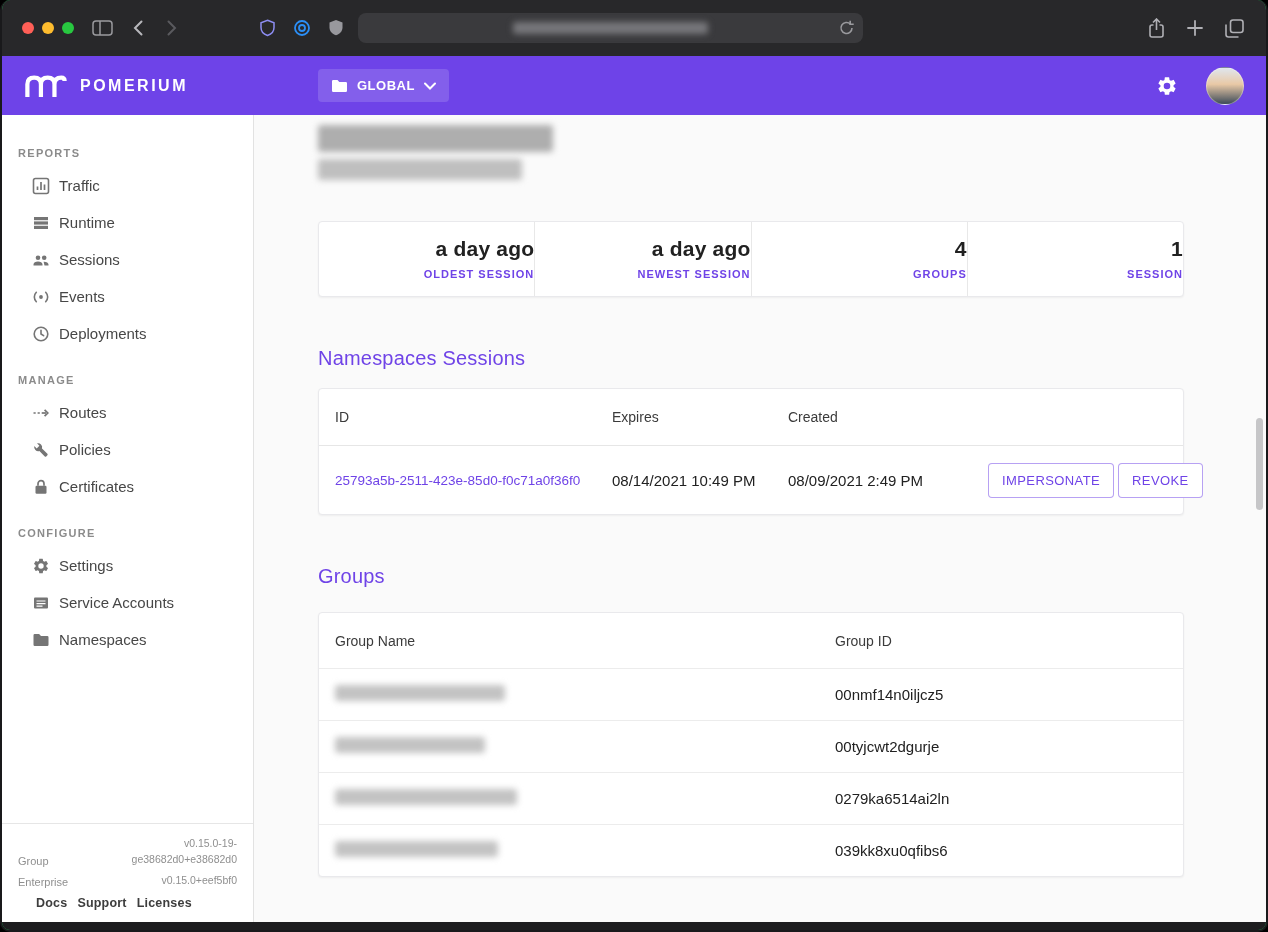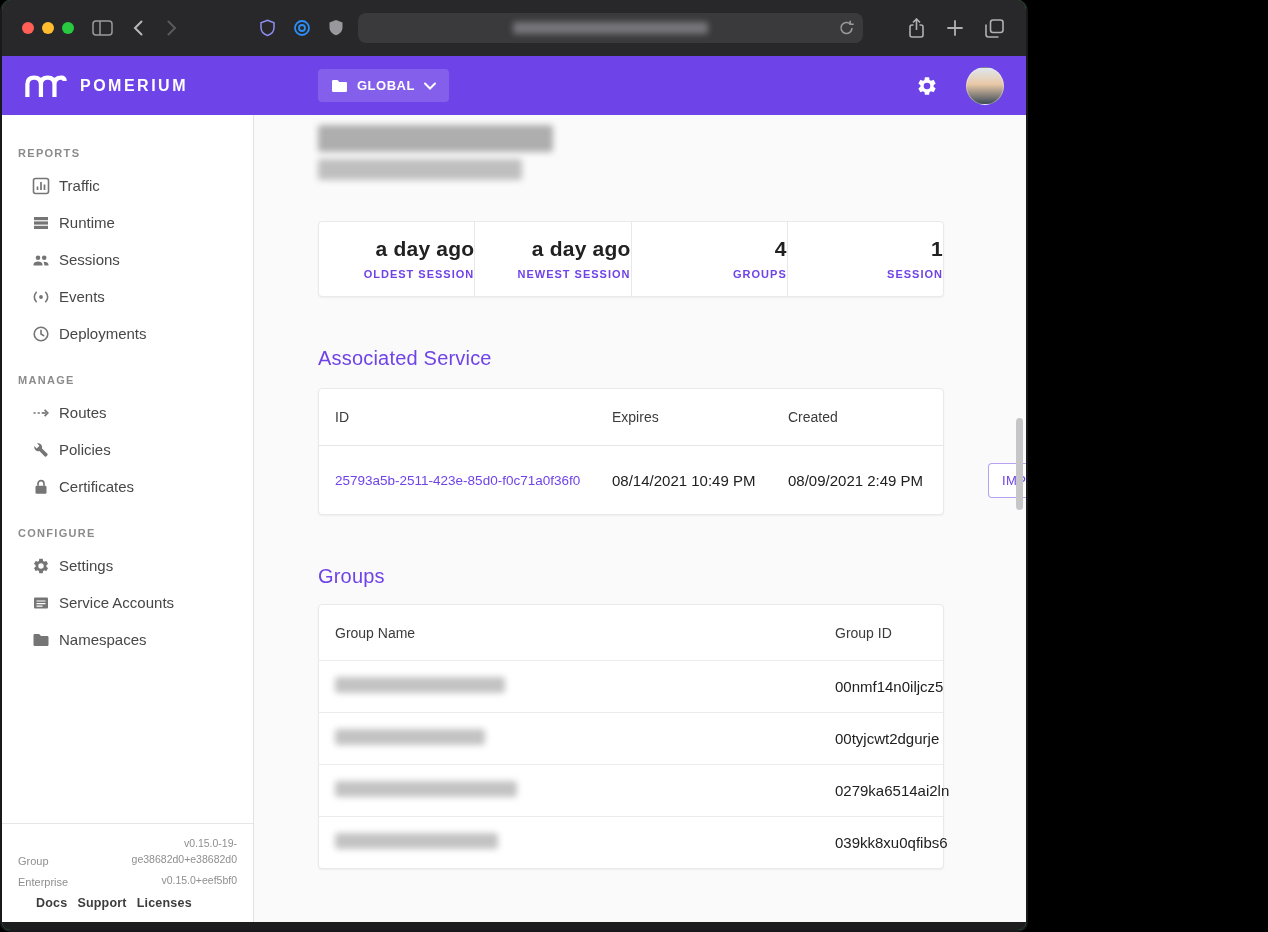--- a/index.html
+++ b/index.html
@@ -1,17 +1,17 @@
 <!DOCTYPE html>
 <html><head>
 <meta charset="utf-8">
 <style>
   * { margin:0; padding:0; box-sizing:border-box; }
   html,body { width:1268px; height:932px; background:#000; font-family:"Liberation Sans","DejaVu Sans",sans-serif; }
-  .window { width:1028px; height:932px; border-radius:10px; overflow:hidden; background:#22c55e; display:flex; flex-direction:column; border:2px solid #19191b; border-top:none; }
+  .window { width:1268px; height:932px; border-radius:10px; overflow:hidden; background:#22c55e; display:flex; flex-direction:column; border:2px solid #19191b; border-top:none; }
 
   
   .chrome { height:56px; flex:0 0 56px; background:#28282a; display:flex; align-items:center; }
   .lights { display:flex; gap:8px; padding-left:20px; }
   .light { width:12px; height:12px; border-radius:50%; }
   .light.red{ background:#ff5f57; } .light.yellow{ background:#febc2e; } .light.green{ background:#28c840; }
   .chrome-btn { display:flex; align-items:center; justify-content:center; background:none; border:none; cursor:default; }
   .addr { margin-left:14px; flex:0 0 505px; height:30px; border-radius:8px; background:#3a3a3d; display:flex; align-items:center; justify-content:center; position:relative; }
   .addr-blur { width:195px; height:12px; background:#77777b; border-radius:2px; filter:blur(3px); }
   .addr-reload { position:absolute; right:9px; top:7px; }
@@ -58,21 +58,21 @@
   .sessions-card { margin-top:18px; }
   .srow { display:grid; grid-template-columns:277px 176px 200px 1fr; align-items:center; padding:0 16px; }
   .srow.head { height:57px; border-bottom:1px solid #e6e6e6; }
   .srow.body { height:68px; }
   .th { font-size:14px; color:#3b3b3b; }
   .td { font-size:15px; color:#212121; }
   .td.id-link { font-size:13.5px; color:#6f43e7; cursor:pointer; }
   .actions { justify-self:end; display:flex; gap:4px; }
   .outline-btn { background:#fff; border:1px solid rgba(111,67,231,0.5); color:#6f43e7; border-radius:4px; font-size:13px; font-weight:500; letter-spacing:0.4px; padding:9px 13px; cursor:pointer; font-family:inherit; }
 
-  .groups-card { margin-top:16px; }
+  .groups-card { margin-top:24px; }
   .grow { display:grid; grid-template-columns:500px 1fr; align-items:center; padding:0 16px; }
   .grow.head { height:55px; }
   .grow.body { height:52px; border-top:1px solid #ececec; }
   .gname-blur { height:16px; background:#c3c3c3; }
 
   .scroll-thumb { position:absolute; right:3px; top:303px; width:7px; height:92px; border-radius:4px; background:#c6c6c8; }
 
   .window-bottom { height:8px; flex:0 0 8px; background:#1d1d1f; }
 
   svg { display:block; }
@@ -332,21 +332,21 @@
         <div class="stat-cell">
           <div class="stat-value">4</div>
           <div class="stat-label">GROUPS</div>
         </div>
         <div class="stat-cell">
           <div class="stat-value">1</div>
           <div class="stat-label">SESSION</div>
         </div>
       </div>
 
-      <h2 class="section-title">Associated Service</h2>
+      <h2 class="section-title">Namespaces Sessions</h2>
 
       <div class="card sessions-card">
         <div class="srow head">
           <span class="th">ID</span>
           <span class="th">Expires</span>
           <span class="th">Created</span>
           <span></span>
         </div>
         <div class="srow body">
           <span class="td id-link">25793a5b-2511-423e-85d0-f0c71a0f36f0</span>

